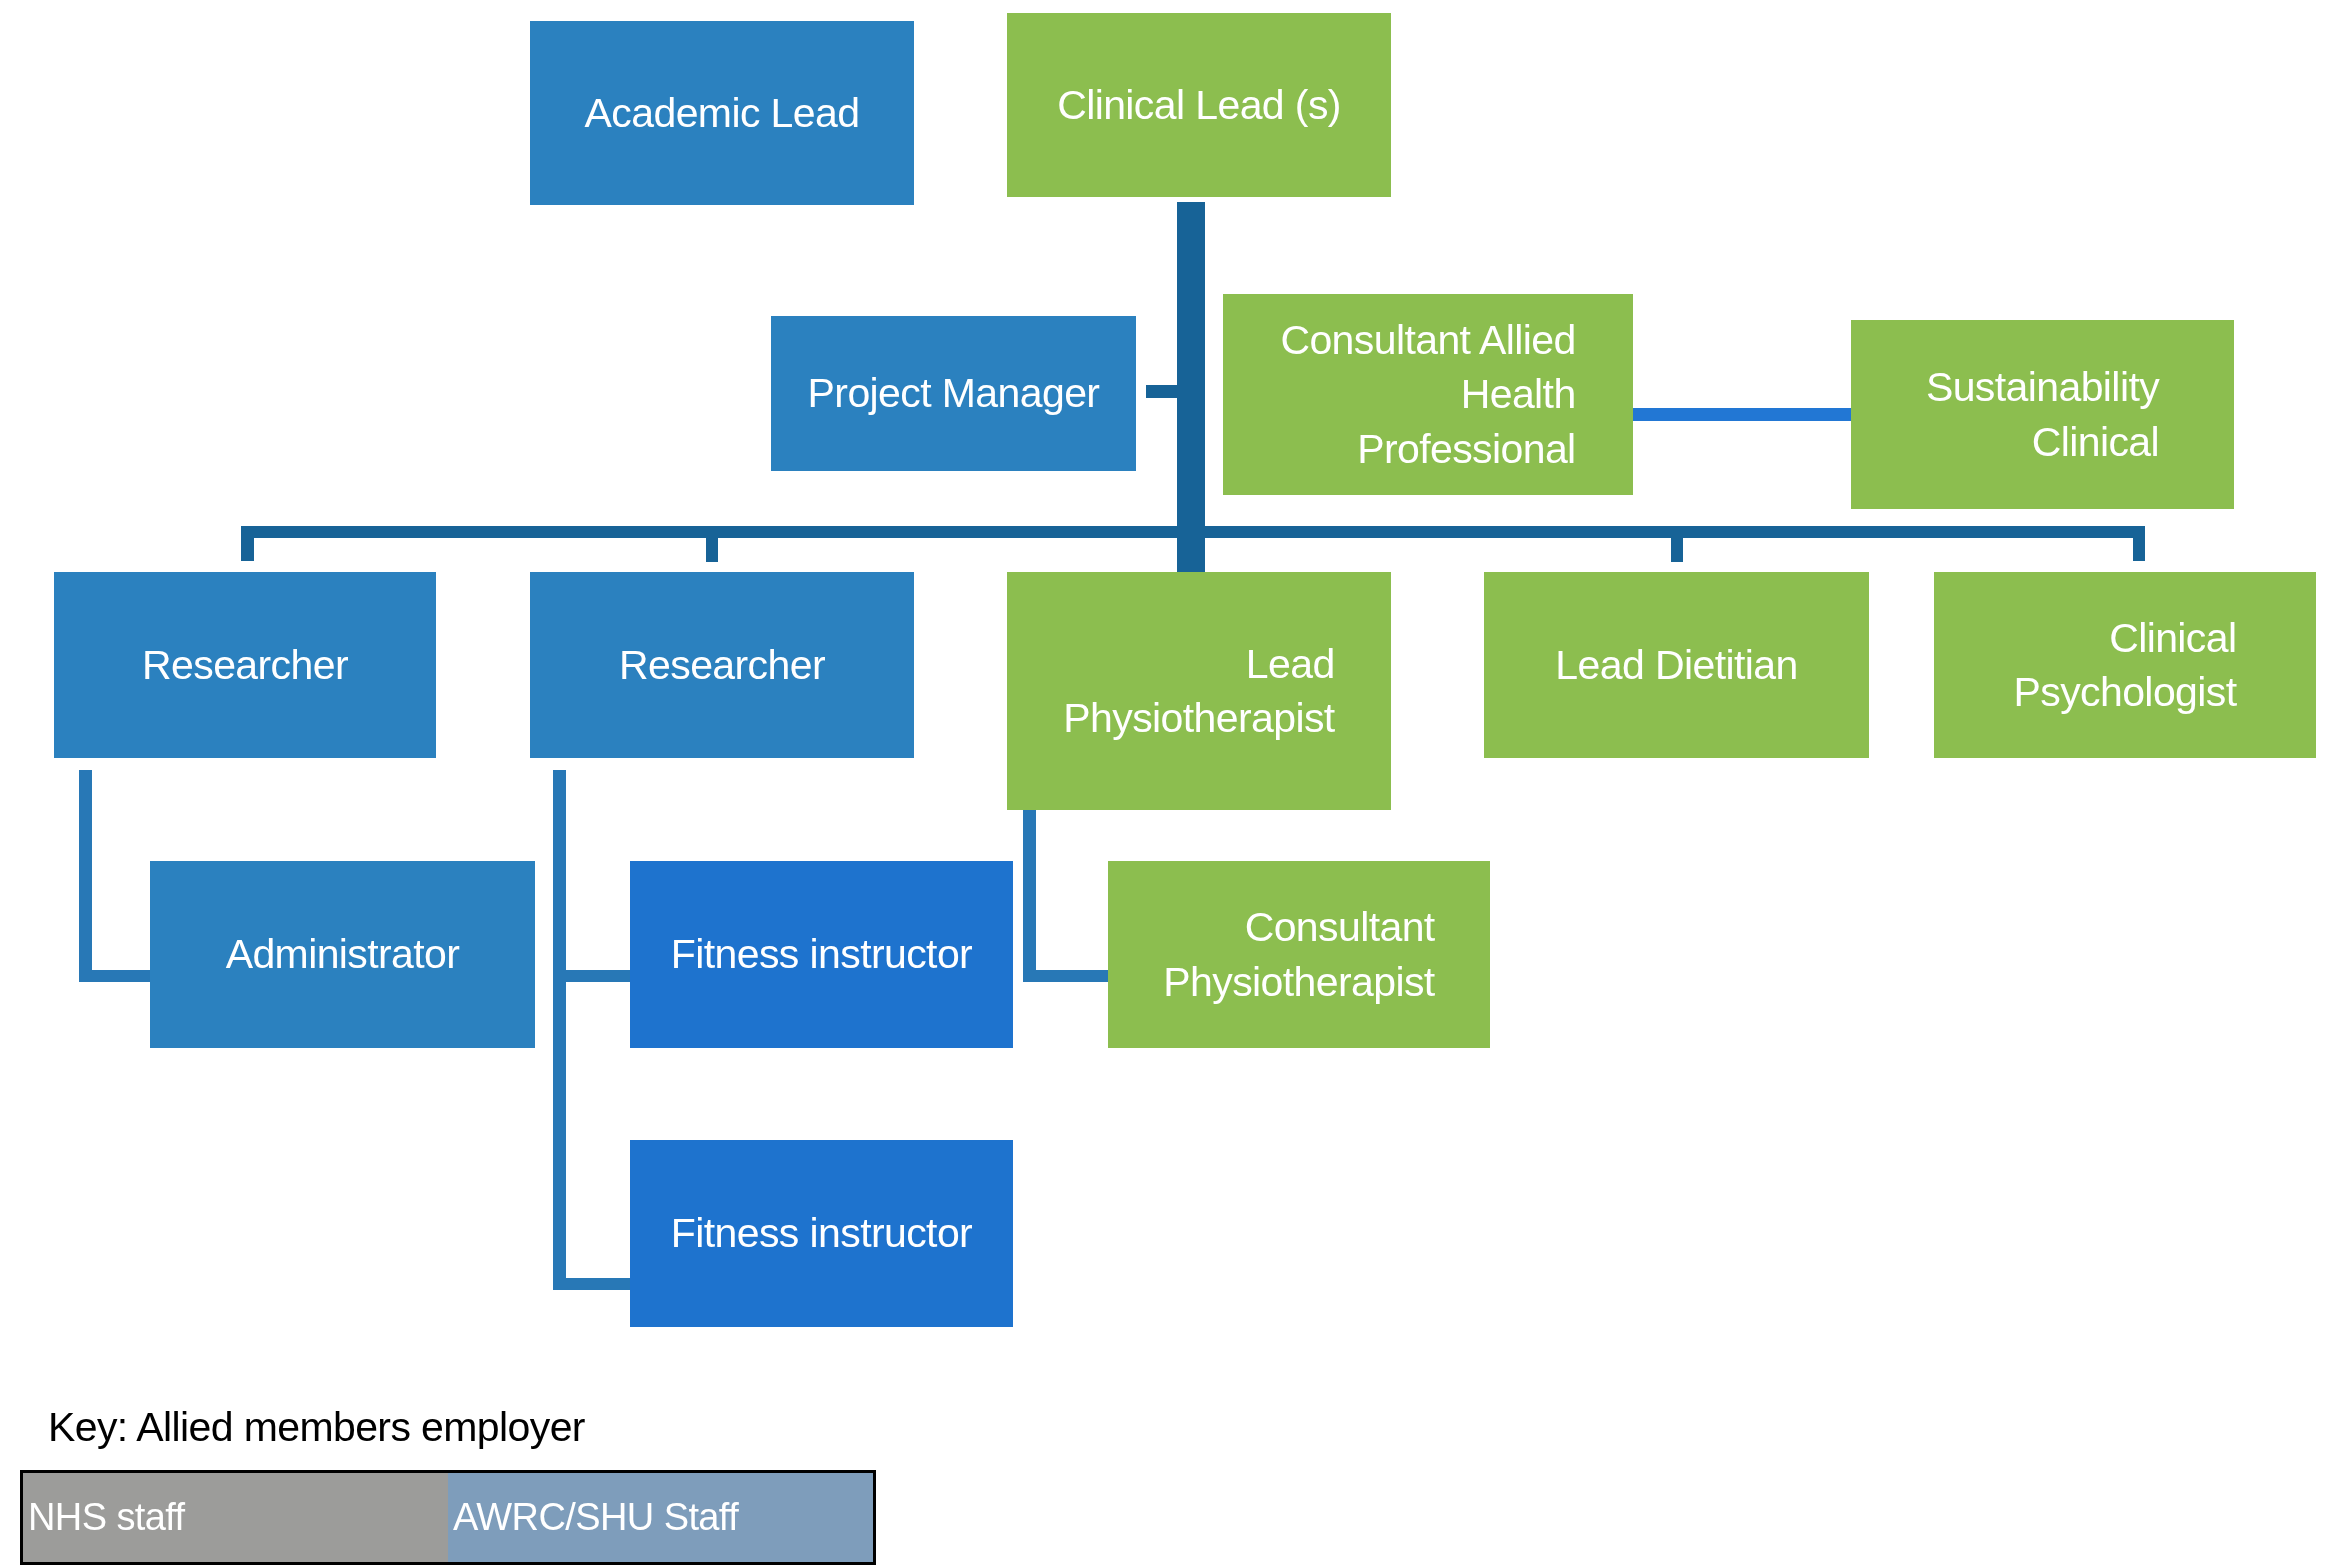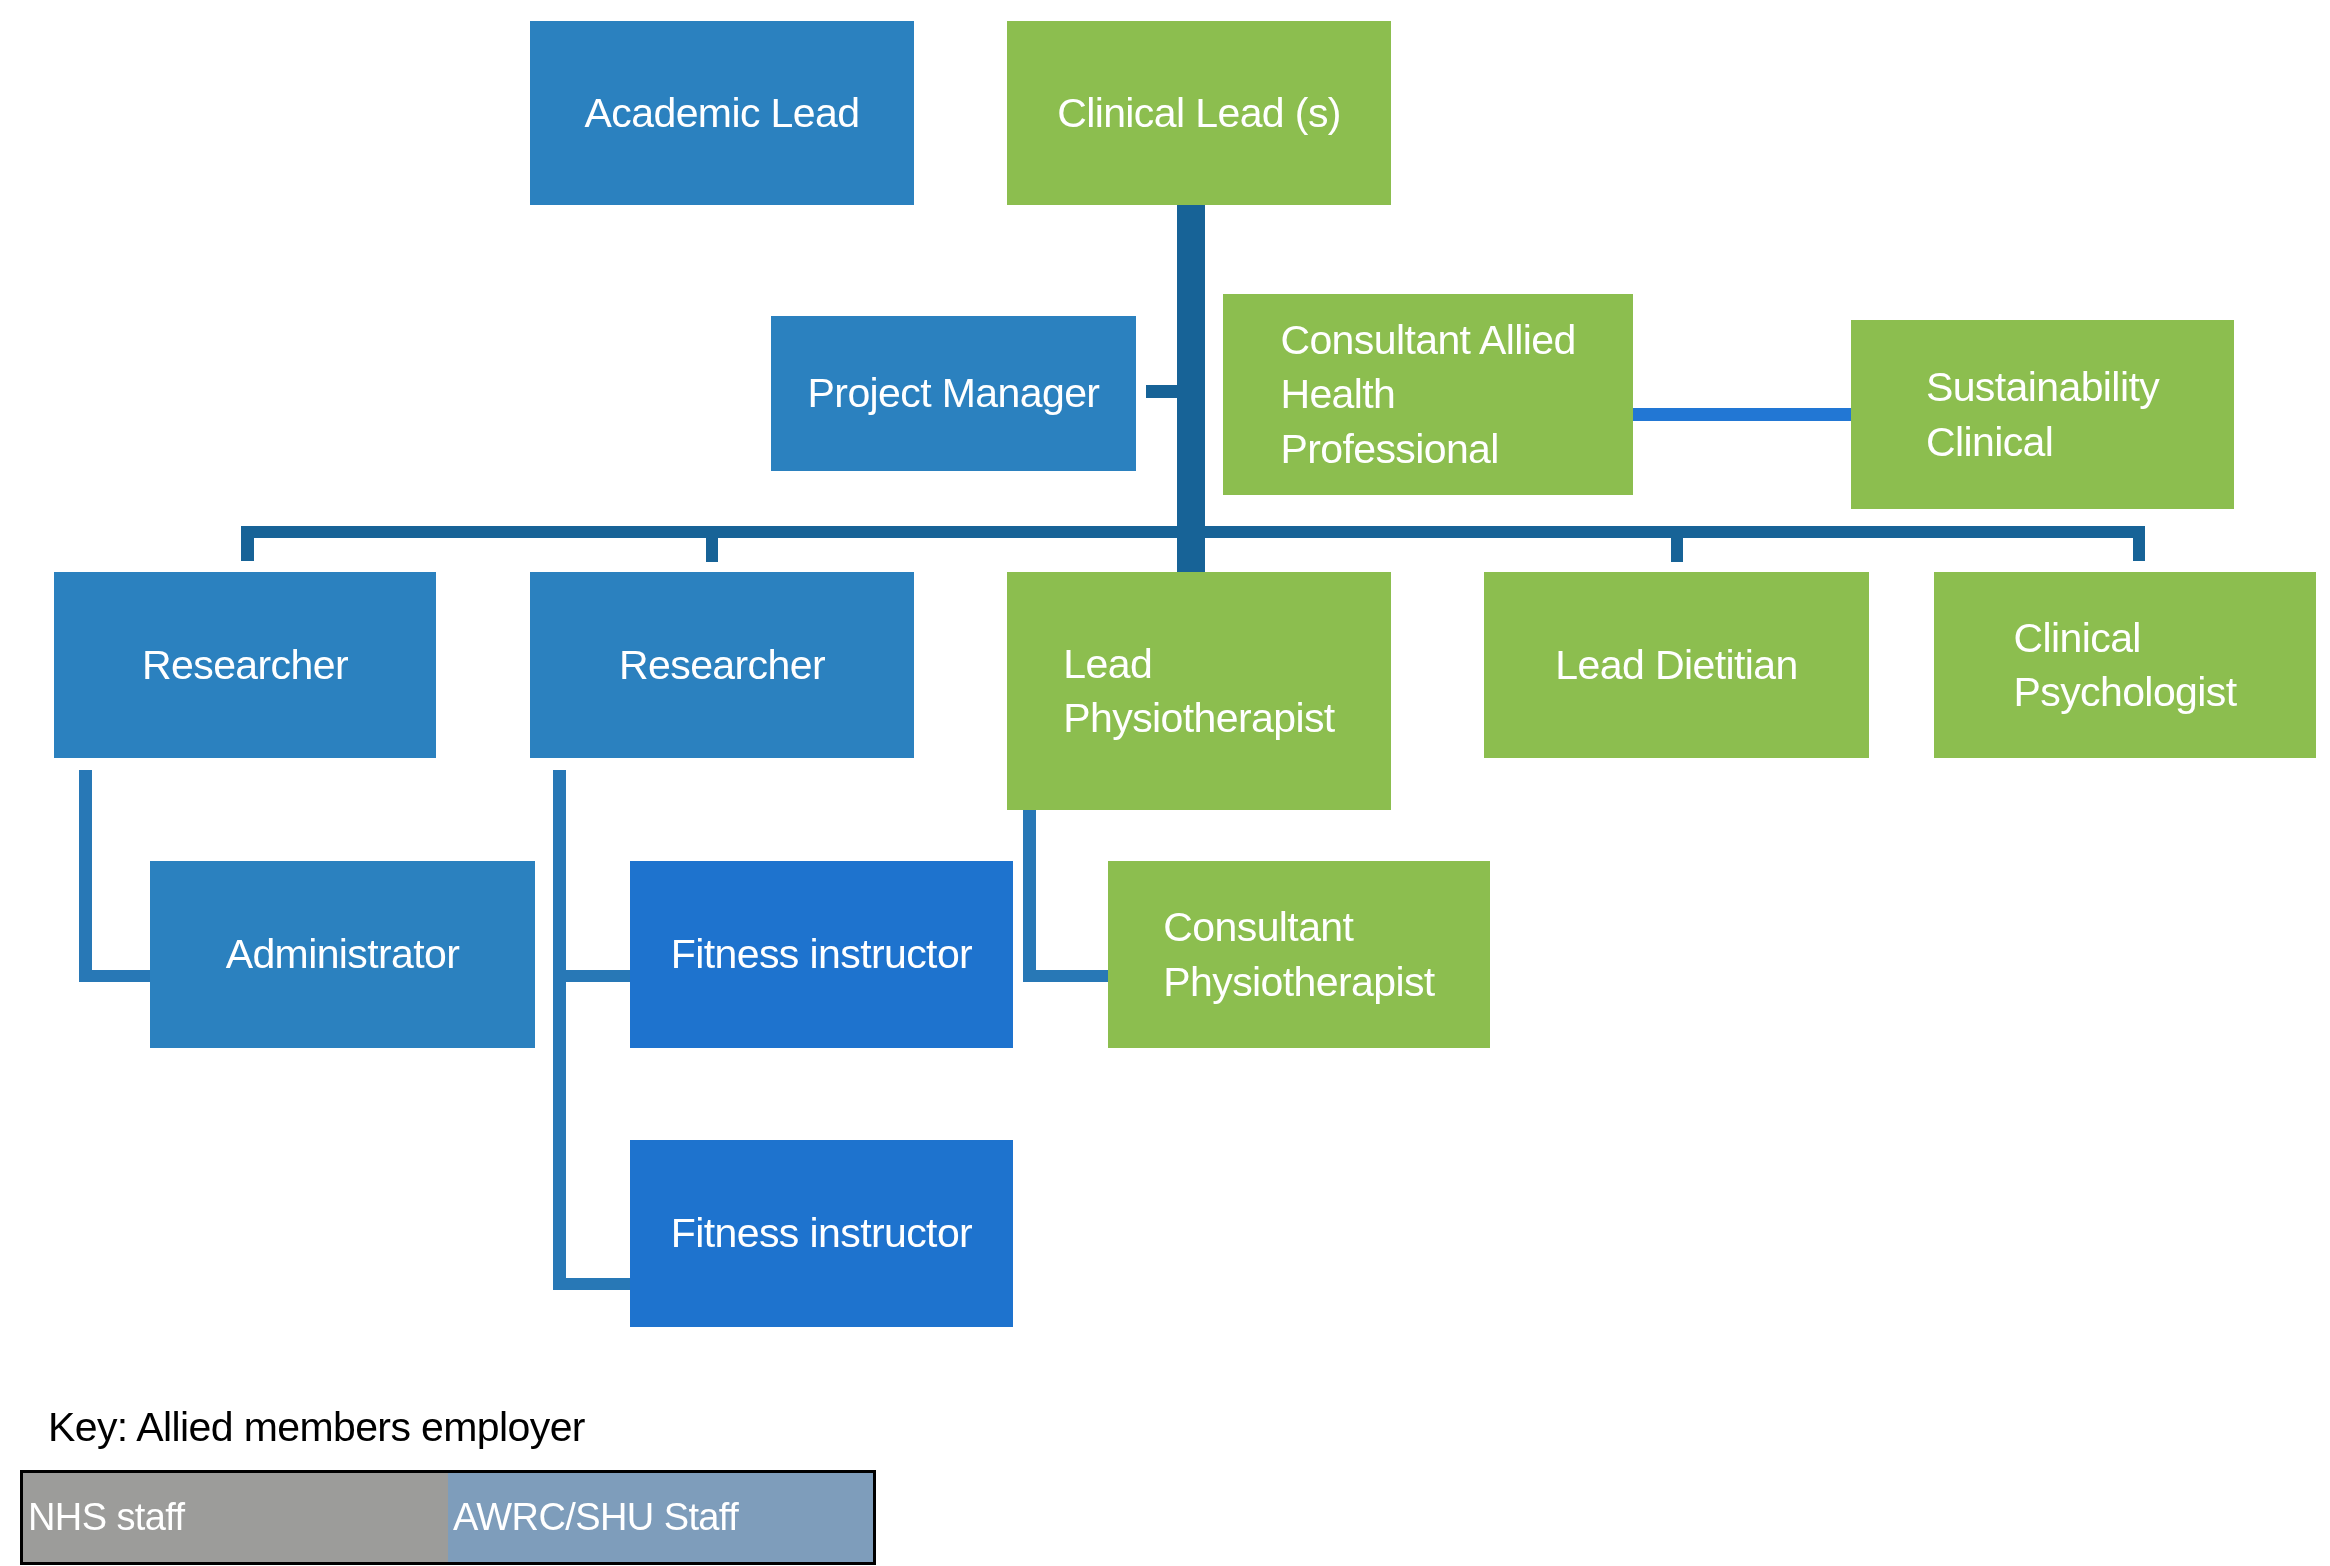--- a/index.html
+++ b/index.html
@@ -9,21 +9,21 @@
   
   .conn{position:absolute;}
   .conn.dark{background:var(--connector_dark);}
   .conn.mid{background:var(--connector_mid);}
   .conn.bright{background:var(--connector_bright);}
 
   
   .node{
     position:absolute;box-sizing:border-box;
     display:flex;align-items:center;justify-content:center;
-    text-align:left;color:#ffffff;
+    text-align:right;color:#ffffff;
     font-size:41px;line-height:1.32;letter-spacing:-0.6px;
     white-space:pre-line;padding:12px 22px;
   }
   .node.blue{background:var(--box_blue);}
   .node.vivid{background:var(--box_blue_bright);}
   .node.green{background:var(--box_green);}
 
   
   .key-title{
     position:absolute;left:48px;top:1404px;
@@ -59,21 +59,21 @@
   <div class="conn mid" style="left:79px;top:970px;width:71px;height:11.5px;"></div>
   <div class="conn mid" style="left:553px;top:770px;width:12.8px;height:519px;"></div>
   <div class="conn mid" style="left:553px;top:970px;width:77px;height:11.5px;"></div>
   <div class="conn mid" style="left:553px;top:1278px;width:77px;height:11.5px;"></div>
   <div class="conn mid" style="left:1023px;top:770px;width:12.8px;height:211px;"></div>
   <div class="conn mid" style="left:1023px;top:970px;width:85px;height:11.5px;"></div>
 
   <div class="node blue" style="left:530px;top:21px;width:384px;height:184px;">
     <span>Academic Lead</span>
   </div>
-  <div class="node green" style="left:1007px;top:21px;width:384px;height:184px;">
+  <div class="node green" style="left:1007px;top:13px;width:384px;height:184px;">
     <span>Clinical Lead (s)</span>
   </div>
 
   <div class="node blue" style="left:771px;top:316px;width:365px;height:155px;">
     <span>Project Manager</span>
   </div>
   <div class="node green" style="left:1223px;top:294px;width:410px;height:201px;">
     <span>Consultant Allied
 Health
 Professional</span>

